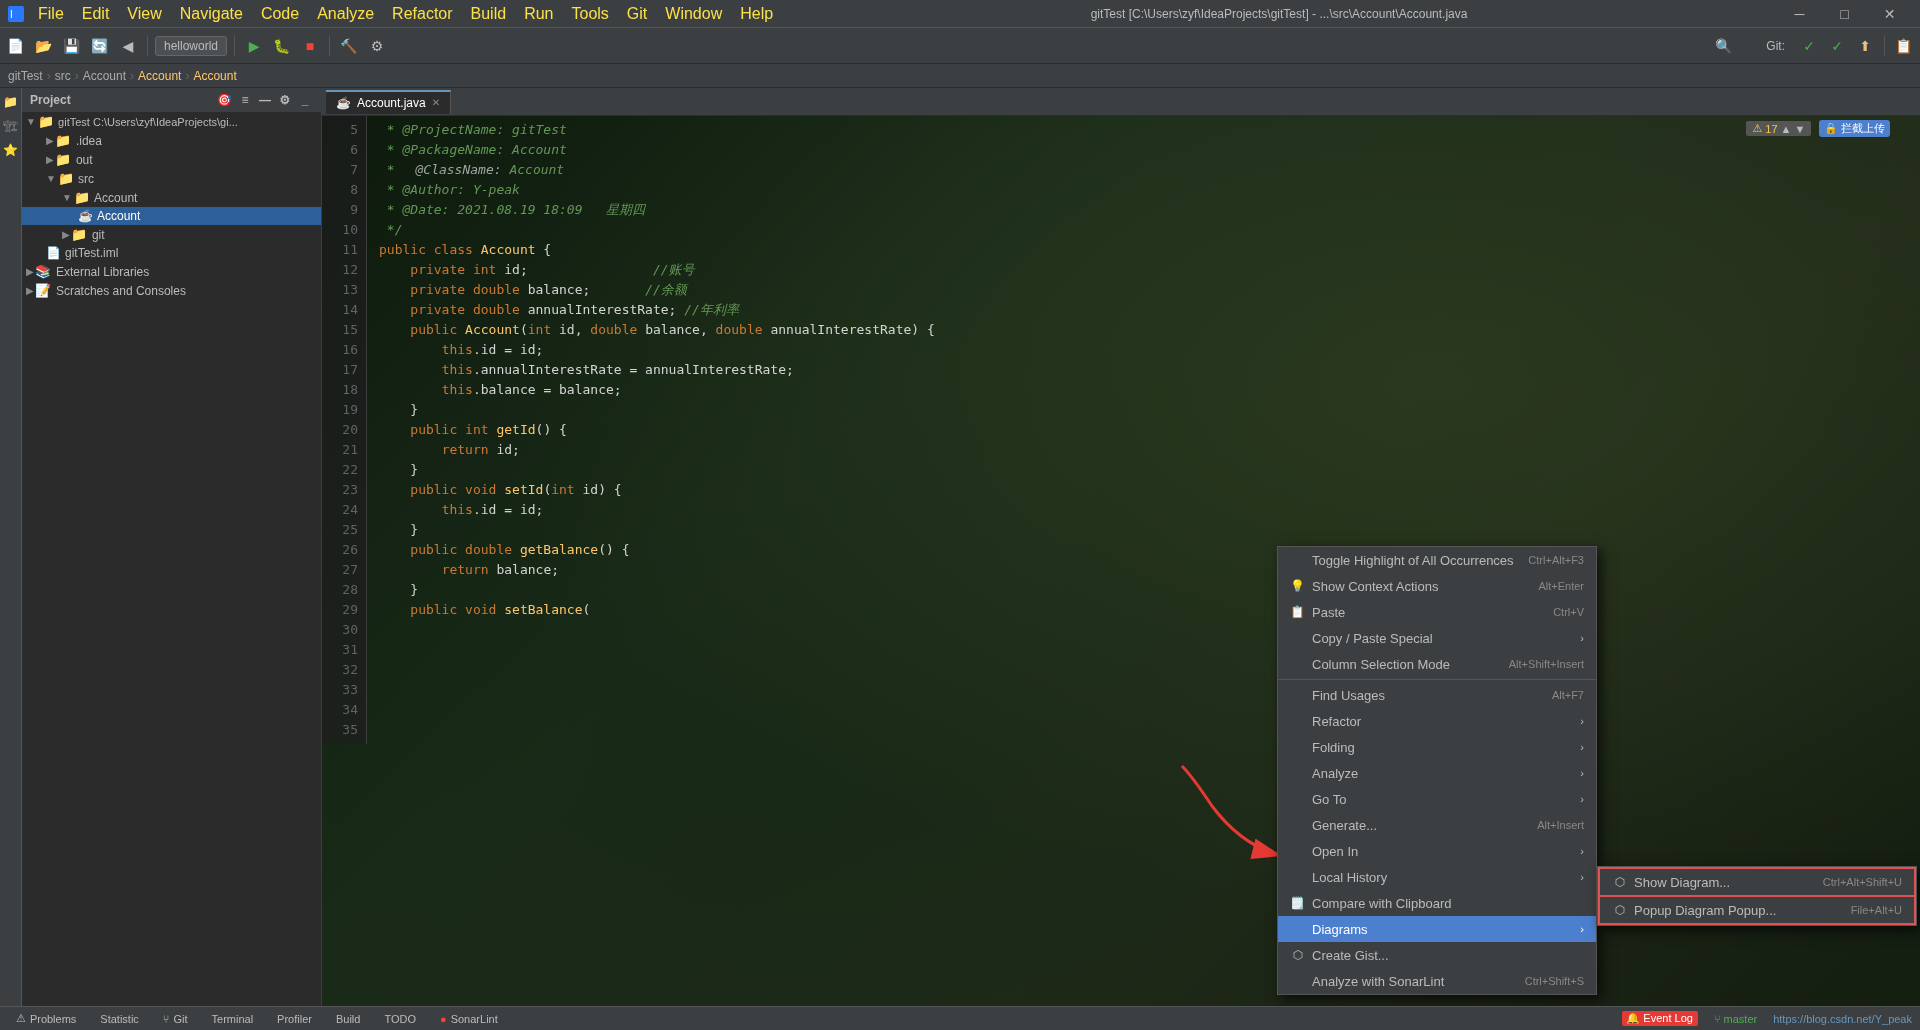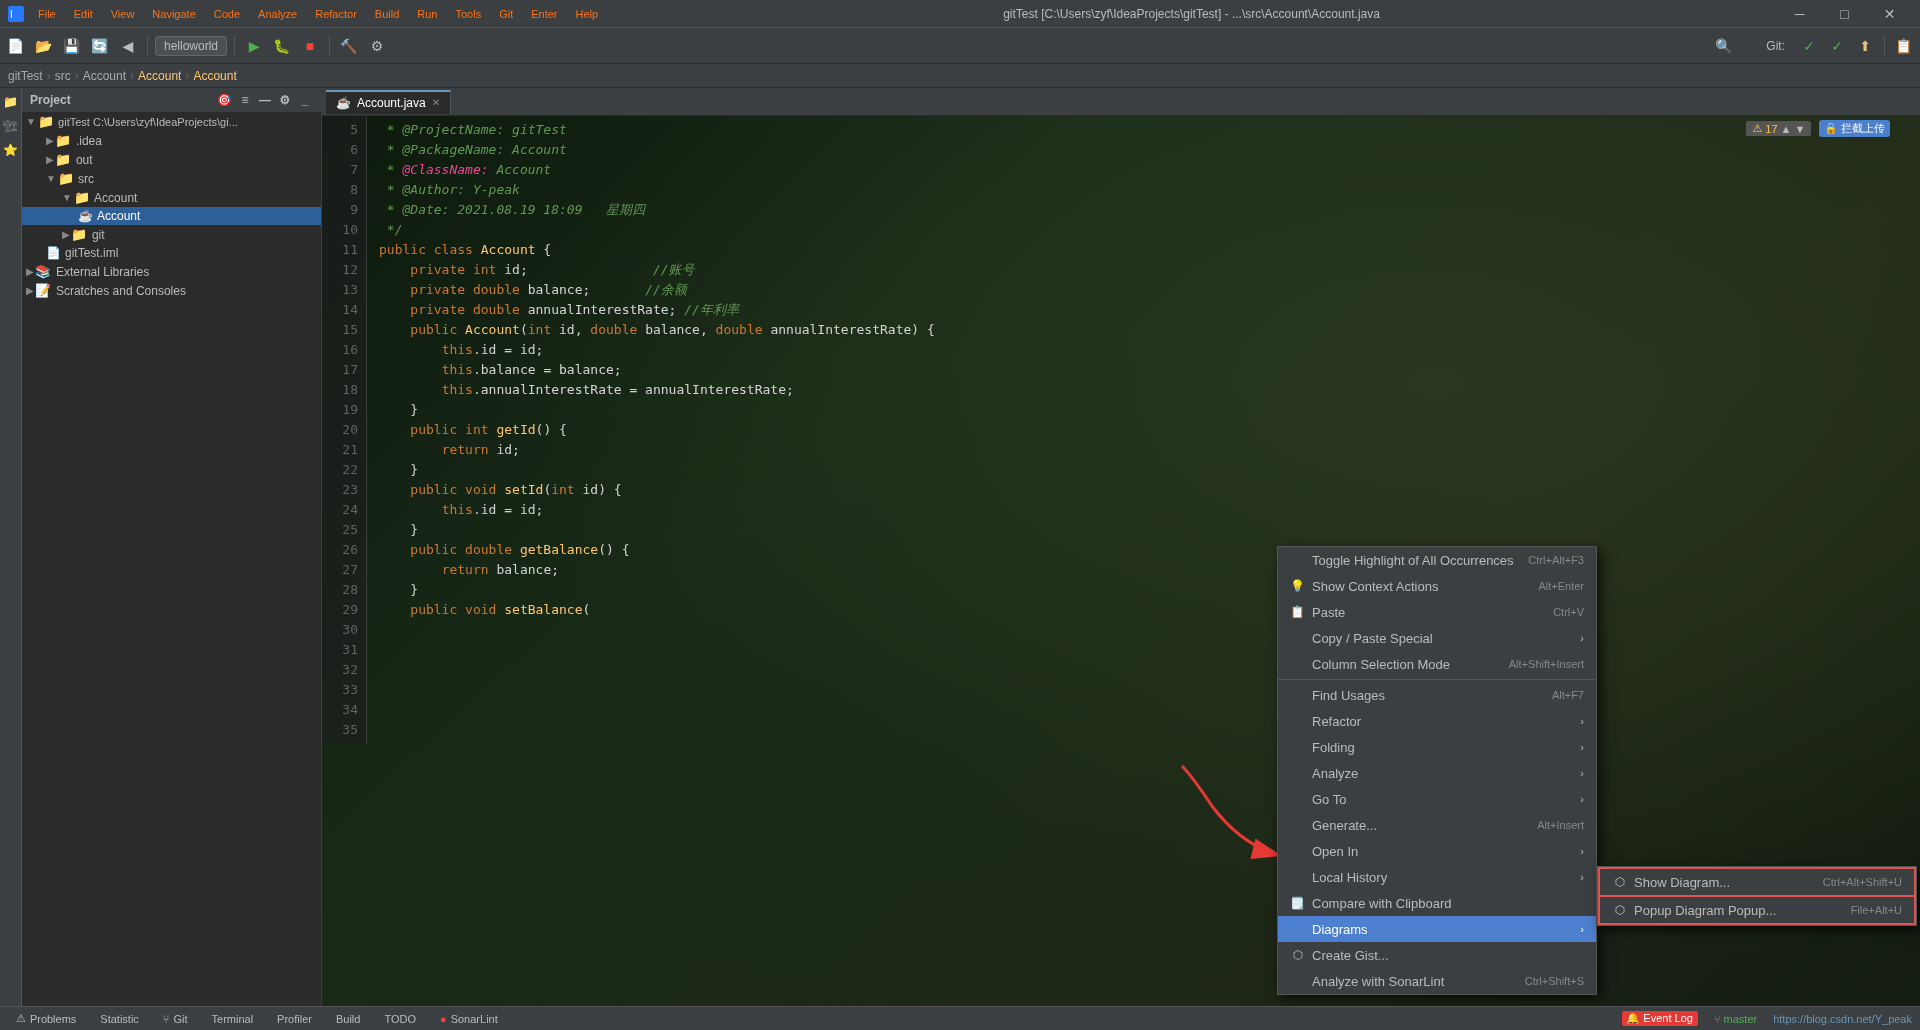--- a/index.html
+++ b/index.html
@@ -5,21 +5,21 @@
     * { margin: 0; padding: 0; box-sizing: border-box; }
     body { width: 1920px; height: 1030px; overflow: hidden; background: #1e1e1e; font-family: 'Segoe UI', Arial, sans-serif; font-size: 12px; color: #d4d4d4; }
 
     
     #titlebar {
       width: 100%; height: 28px; background: #3c3f41;
       display: flex; align-items: center; padding: 0 8px;
       border-bottom: 1px solid #555;
     }
     #titlebar .menus { display: flex; gap: 2px; }
-    #titlebar .menus span { padding: 2px 8px; font-size: 11px; color: #f97316; cursor: pointer; }
+    #titlebar .menus span { padding: 2px 8px; font-size: 16px; color: #fde047; cursor: pointer; }
     #titlebar .title { flex: 1; text-align: center; font-size: 12px; color: #bbb; }
     #titlebar .win-controls { display: flex; gap: 0; }
     #titlebar .win-btn { width: 45px; height: 28px; display: flex; align-items: center; justify-content: center; font-size: 14px; color: #bbb; cursor: pointer; }
 
     
     #toolbar {
       width: 100%; height: 36px; background: #3c3f41;
       display: flex; align-items: center; padding: 0 4px; gap: 4px;
       border-bottom: 1px solid #2d2d2d;
     }
@@ -173,21 +173,21 @@
     <span>Edit</span>
     <span>View</span>
     <span>Navigate</span>
     <span>Code</span>
     <span>Analyze</span>
     <span>Refactor</span>
     <span>Build</span>
     <span>Run</span>
     <span>Tools</span>
     <span>Git</span>
-    <span>Enter</span>
+    <span>Window</span>
     <span>Help</span>
   </div>
   <div class="title">gitTest [C:\Users\zyf\IdeaProjects\gitTest] - ...\src\Account\Account.java</div>
   <div class="win-controls">
     <div class="win-btn">─</div>
     <div class="win-btn">□</div>
     <div class="win-btn close">✕</div>
   </div>
 </div>
 
@@ -350,34 +350,34 @@
           <div>31</div>
           <div>32</div>
           <div>33</div>
           <div>34</div>
           <div>35</div>
         </div>
 
         <div id="code-body">
           <div class="code-line"><span class="cm"> * <span style="color:#629755;">@ProjectName:</span> gitTest</span></div>
           <div class="code-line"><span class="cm"> * <span style="color:#629755;">@PackageName:</span> Account</span></div>
-          <div class="code-line"><span class="cm"> * <span style="color:#ec4899;">@ClassName:</span> Account</span></div>
+          <div class="code-line"><span class="cm"> * <span style="color:#a3a3a3;margin-left:13px;">@ClassName:</span> Account</span></div>
           <div class="code-line"><span class="cm"> * <span style="color:#629755;">@Author:</span> Y-peak</span></div>
           <div class="code-line"><span class="cm"> * <span style="color:#629755;">@Date:</span> 2021.08.19 18:09   星期四</span></div>
           <div class="code-line"><span class="cm"> */</span></div>
           <div class="code-line"></div>
           <div class="code-line"><span class="kw">public class</span> <span class="cl">Account</span> {</div>
           <div class="code-line">    <span class="kw">private int</span> id;                <span class="cm">//账号</span></div>
           <div class="code-line">    <span class="kw">private double</span> balance;       <span class="cm">//余额</span></div>
           <div class="code-line">    <span class="kw">private double</span> annualInterestRate; <span class="cm">//年利率</span></div>
           <div class="code-line"></div>
           <div class="code-line">    <span class="kw">public</span> <span class="fn">Account</span>(<span class="kw">int</span> id, <span class="kw">double</span> balance, <span class="kw">double</span> annualInterestRate) {</div>
           <div class="code-line">        <span class="kw">this</span>.id = id;</div>
+          <div class="code-line">        <span class="kw">this</span>.annualInterestRate = annualInterestRate;</div>
           <div class="code-line">        <span class="kw">this</span>.balance = balance;</div>
-          <div class="code-line">        <span class="kw">this</span>.annualInterestRate = annualInterestRate;</div>
           <div class="code-line">    }</div>
           <div class="code-line"></div>
           <div class="code-line">    <span class="kw">public int</span> <span class="fn">getId</span>() {</div>
           <div class="code-line">        <span class="kw">return</span> id;</div>
           <div class="code-line">    }</div>
           <div class="code-line"></div>
           <div class="code-line">    <span class="kw">public void</span> <span class="fn">setId</span>(<span class="kw">int</span> id) {</div>
           <div class="code-line">        <span class="kw">this</span>.id = id;</div>
           <div class="code-line">    }</div>
           <div class="code-line"></div>

